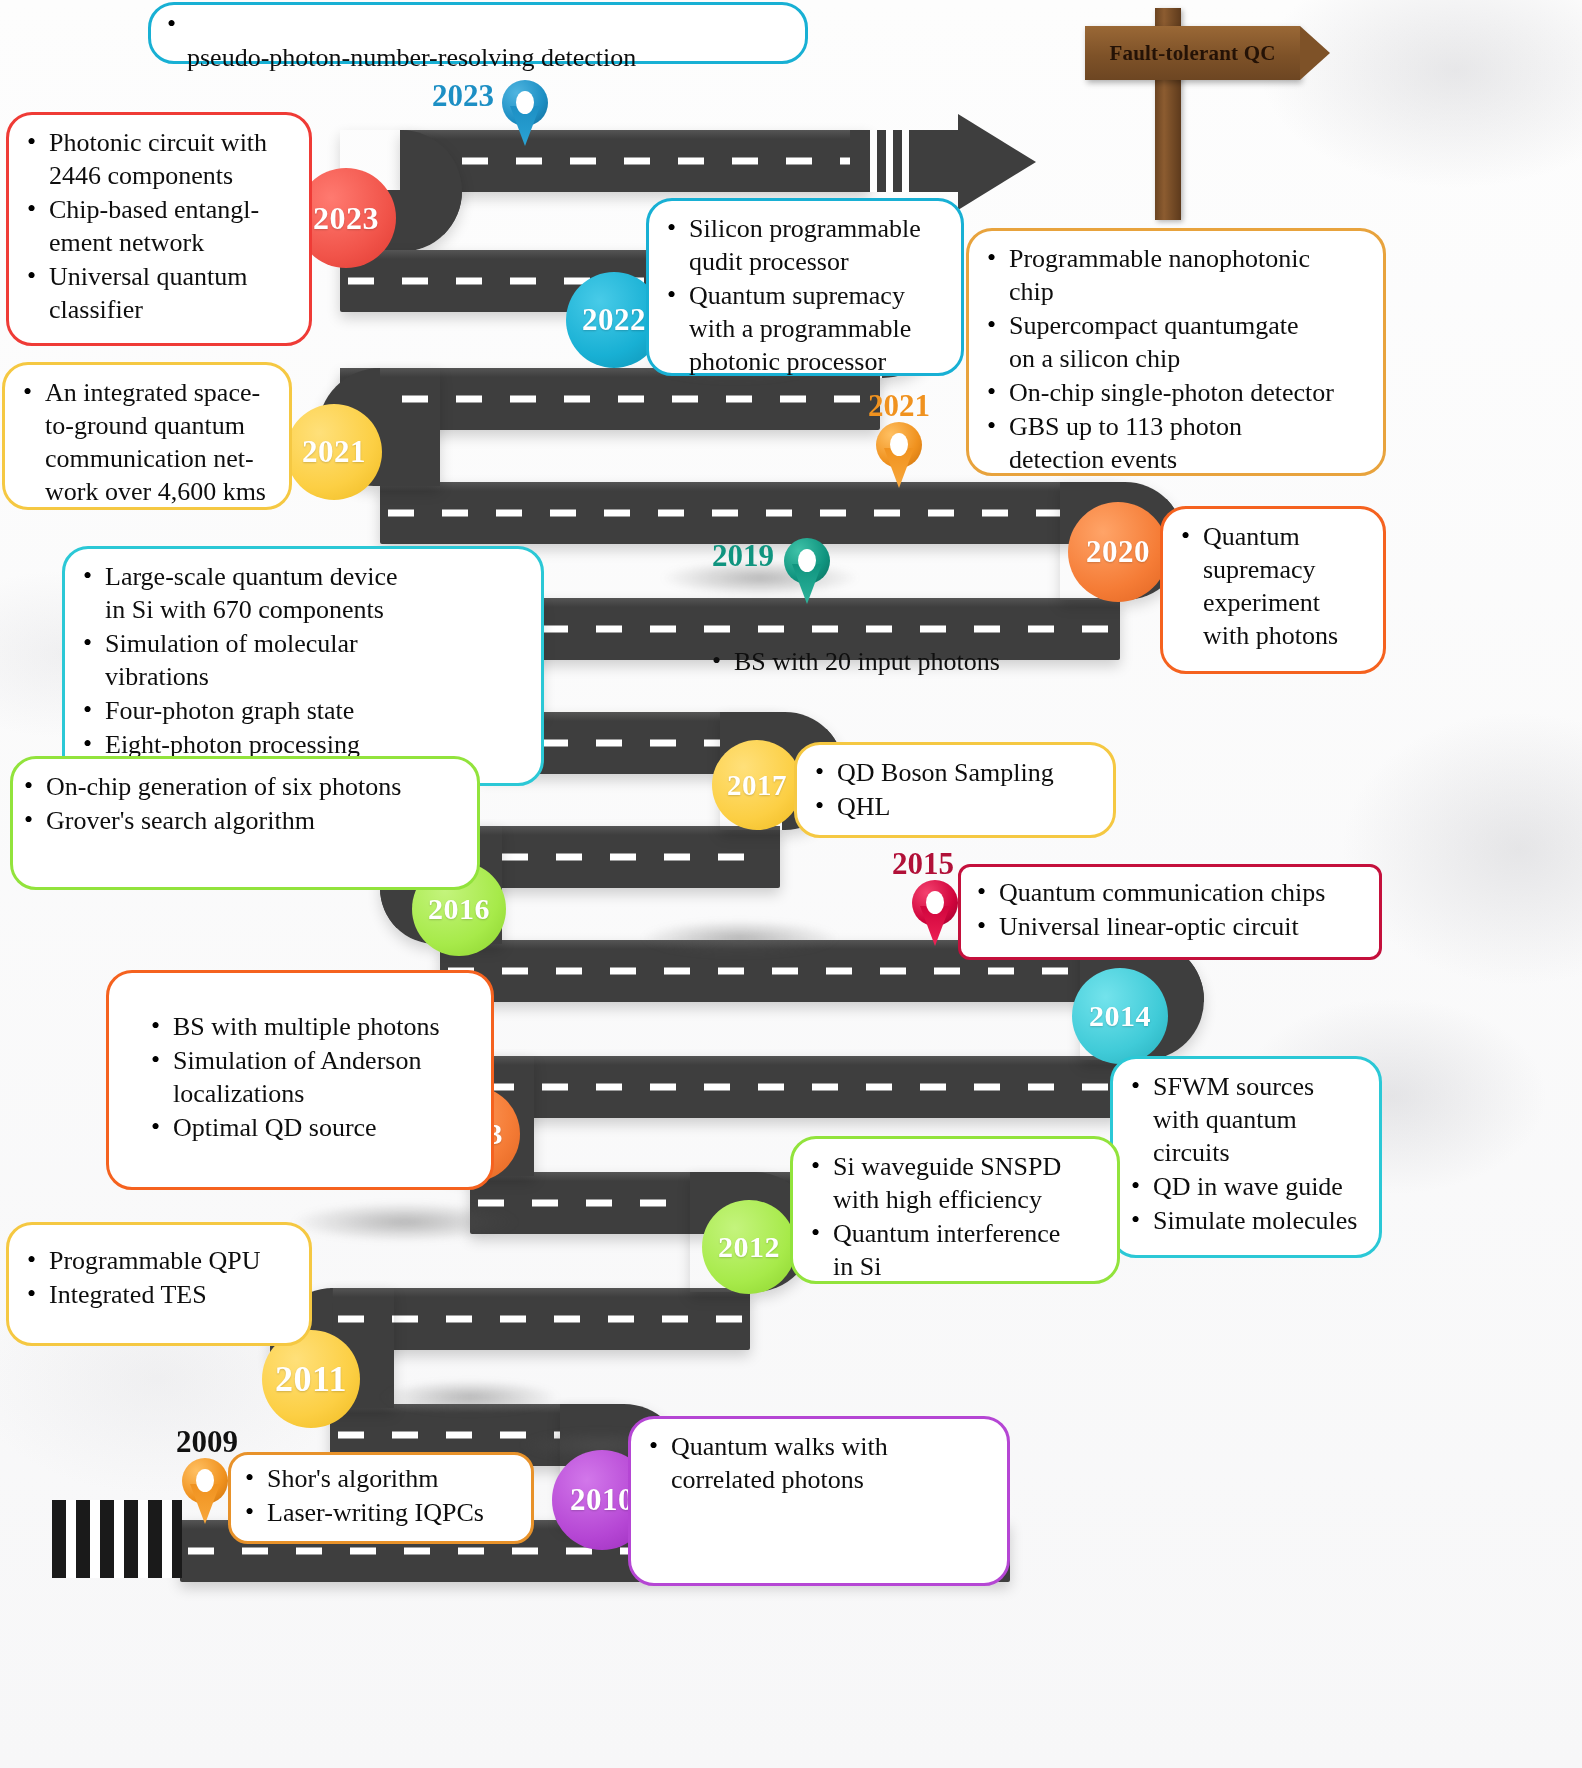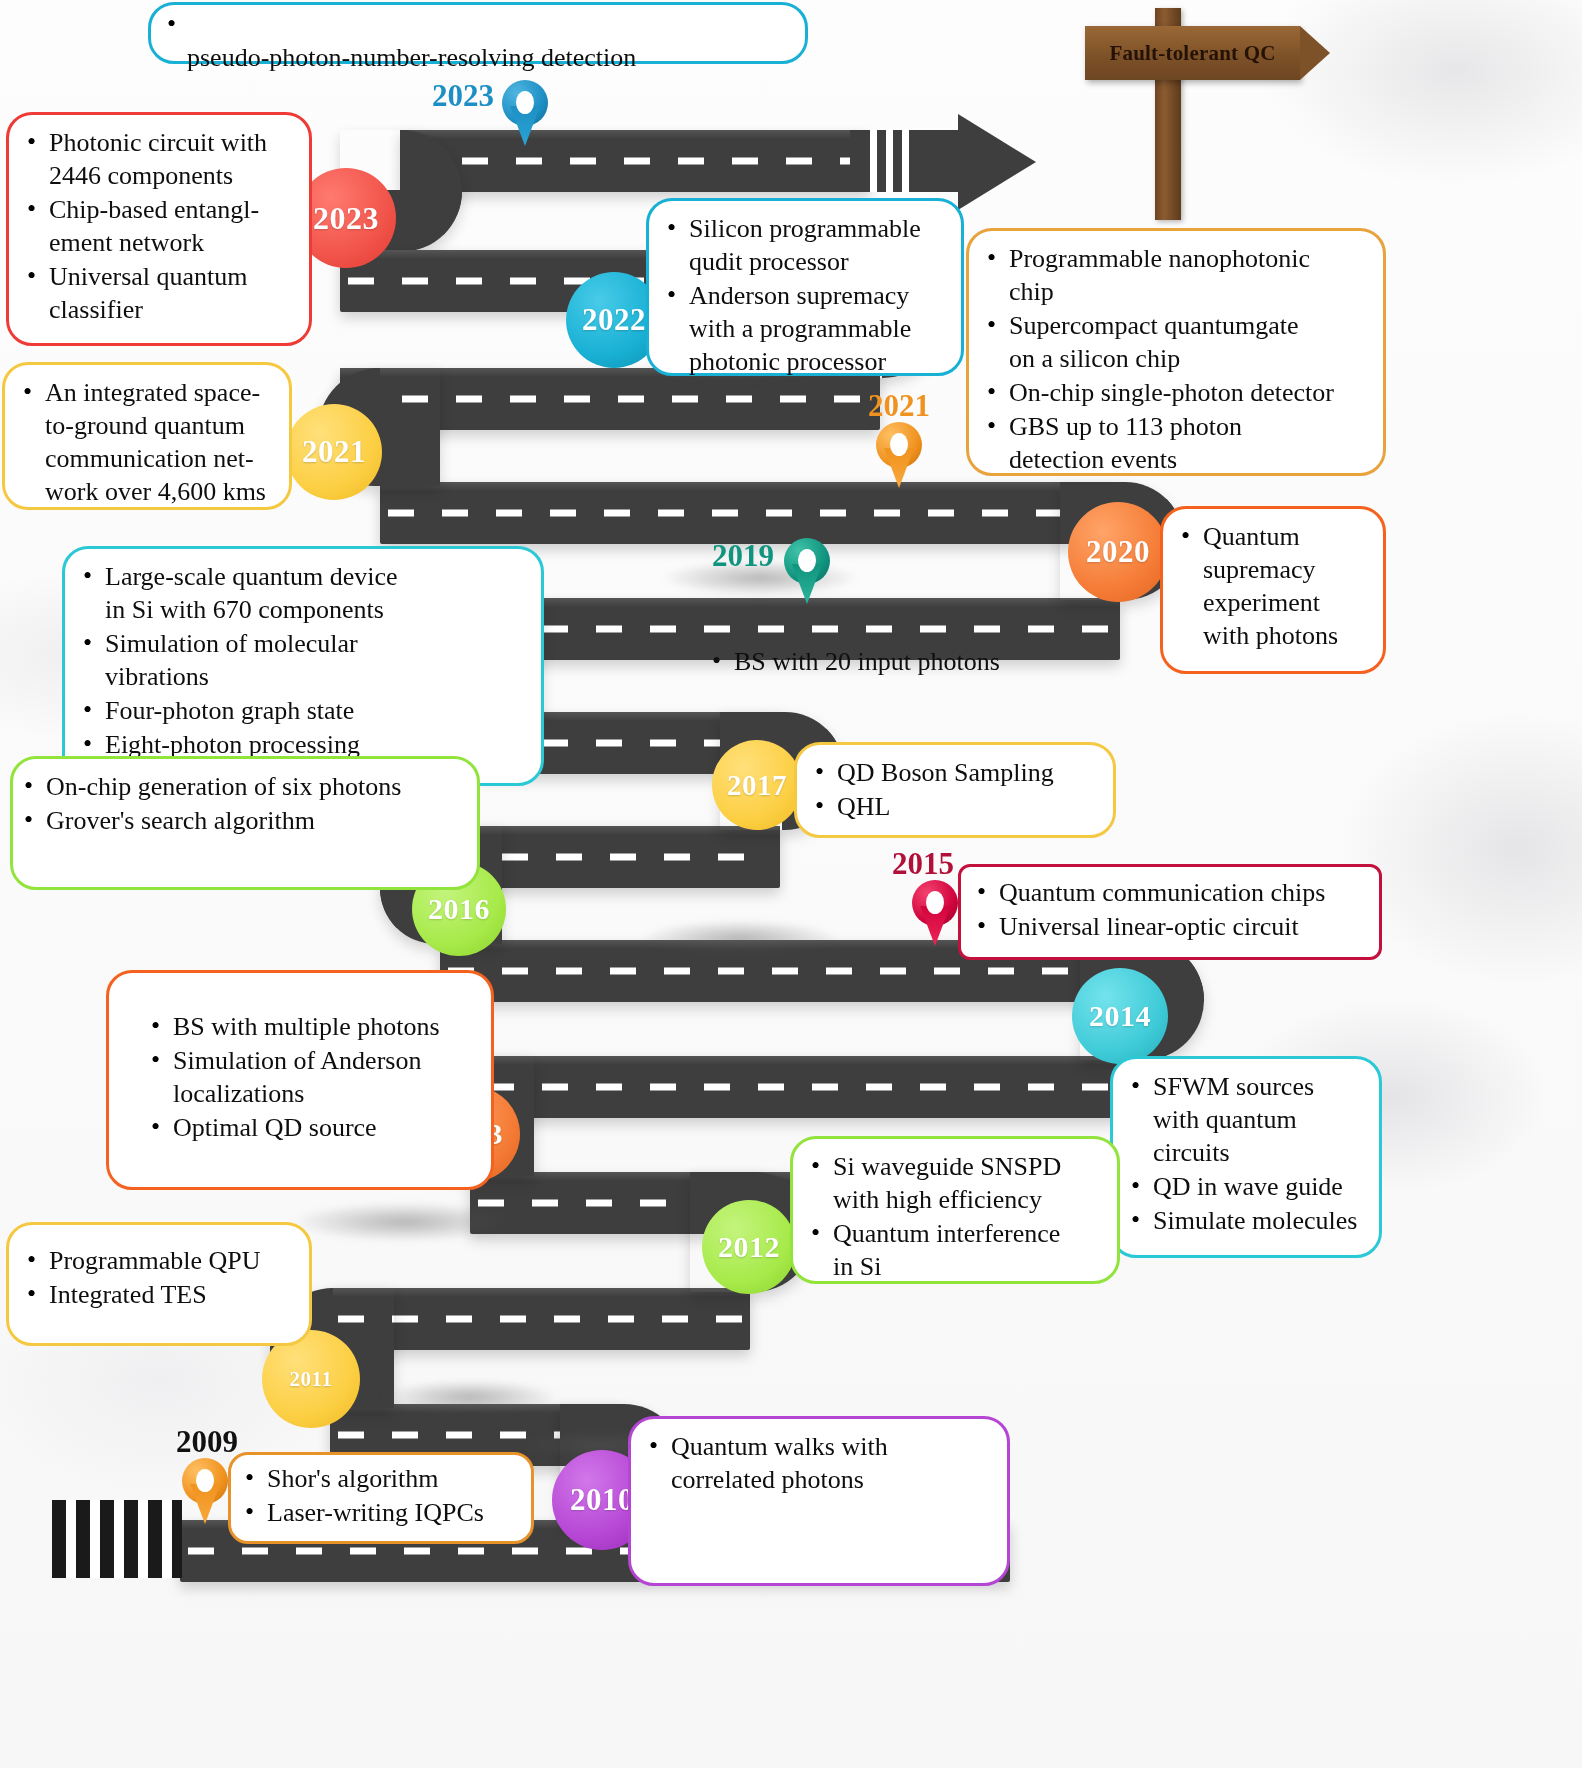--- a/index.html
+++ b/index.html
@@ -209,21 +209,21 @@
 
 <div class="yearcircle" style="left:1072px;top:968px;width:96px;height:96px;font-size:30px;
      background:radial-gradient(circle at 35% 30%, #73e3ec, #40cbd8 60%, #24adbb);">2014</div>
 
 <div class="yearcircle" style="left:424px;top:1086px;width:96px;height:96px;font-size:30px;
      background:radial-gradient(circle at 35% 30%, #ffa468, #f57c36 60%, #e06320);">2013</div>
 
 <div class="yearcircle" style="left:702px;top:1200px;width:94px;height:94px;font-size:30px;
      background:radial-gradient(circle at 35% 30%, #c4f47d, #a7ea4a 60%, #8bd22c);">2012</div>
 
-<div class="yearcircle" style="left:262px;top:1330px;width:98px;height:98px;font-size:21px;
+<div class="yearcircle" style="left:262px;top:1330px;width:98px;height:98px;font-size:36px;
      background:radial-gradient(circle at 35% 30%, #ffe07a, #fccf44 60%, #eeb91f);">2011</div>
 
 <div class="yearcircle" style="left:552px;top:1450px;width:100px;height:100px;font-size:31px;
      background:radial-gradient(circle at 35% 30%, #d277ea, #b546d4 60%, #9a2cba);">2010</div>
 
 <div class="box" style="left:148px;top:2px;width:660px;height:62px;border-color:#18b0d4;padding:2px 14px;">
   <ul>
     <li>
       <br>
       <span style="display:inline-block;margin-left:-2px">pseudo-photon-number-resolving detection</span>
@@ -248,21 +248,21 @@
   </ul>
 </div>
 
 <div class="box" style="left:646px;top:198px;width:318px;height:178px;border-color:#18b0d4;">
   <ul>
     <li>
       <span>Silicon programmable</span><br>
       <span>qudit processor</span>
     </li>
     <li>
-      <span>Anderson supremacy</span><br>
+      <span>Quantum supremacy</span><br>
       <span>with a programmable</span><br>
       <span>photonic processor</span>
     </li>
   </ul>
 </div>
 
 <div class="box" style="left:966px;top:228px;width:420px;height:248px;border-color:#e8a33d;">
   <ul>
     <li>
       <span>Programmable nanophotonic</span><br>

